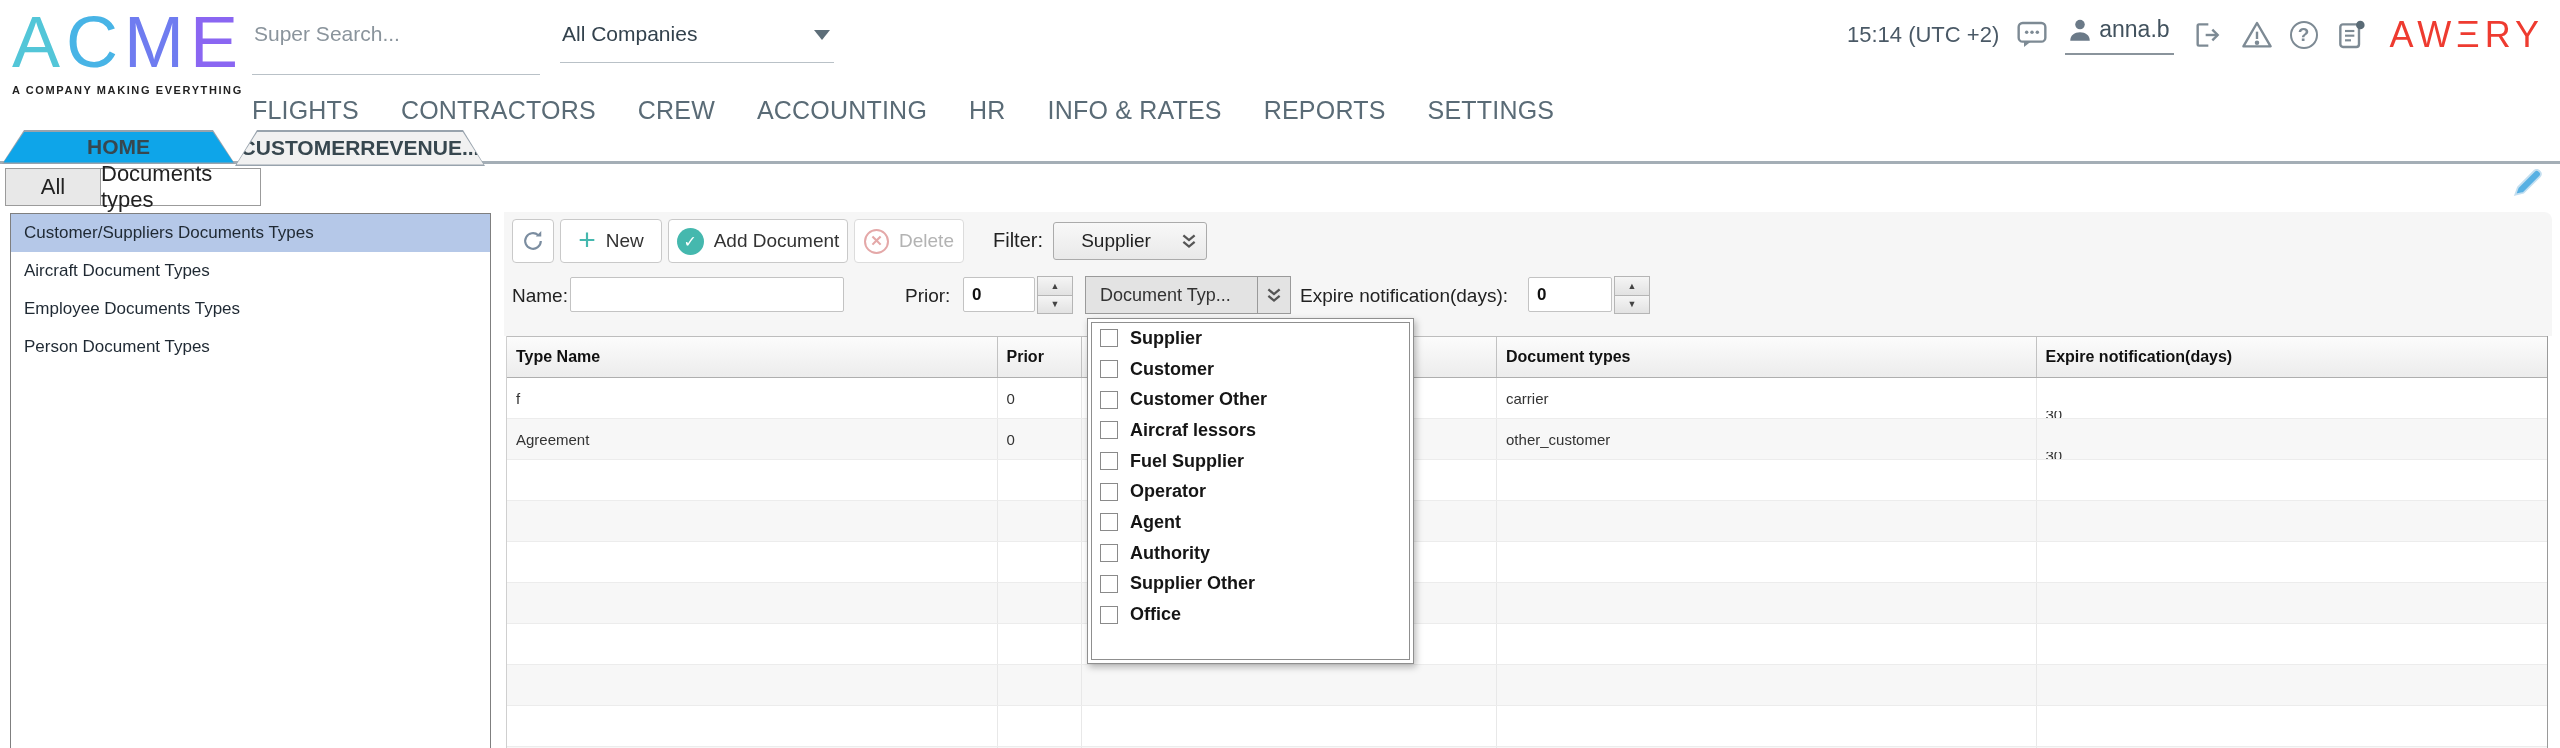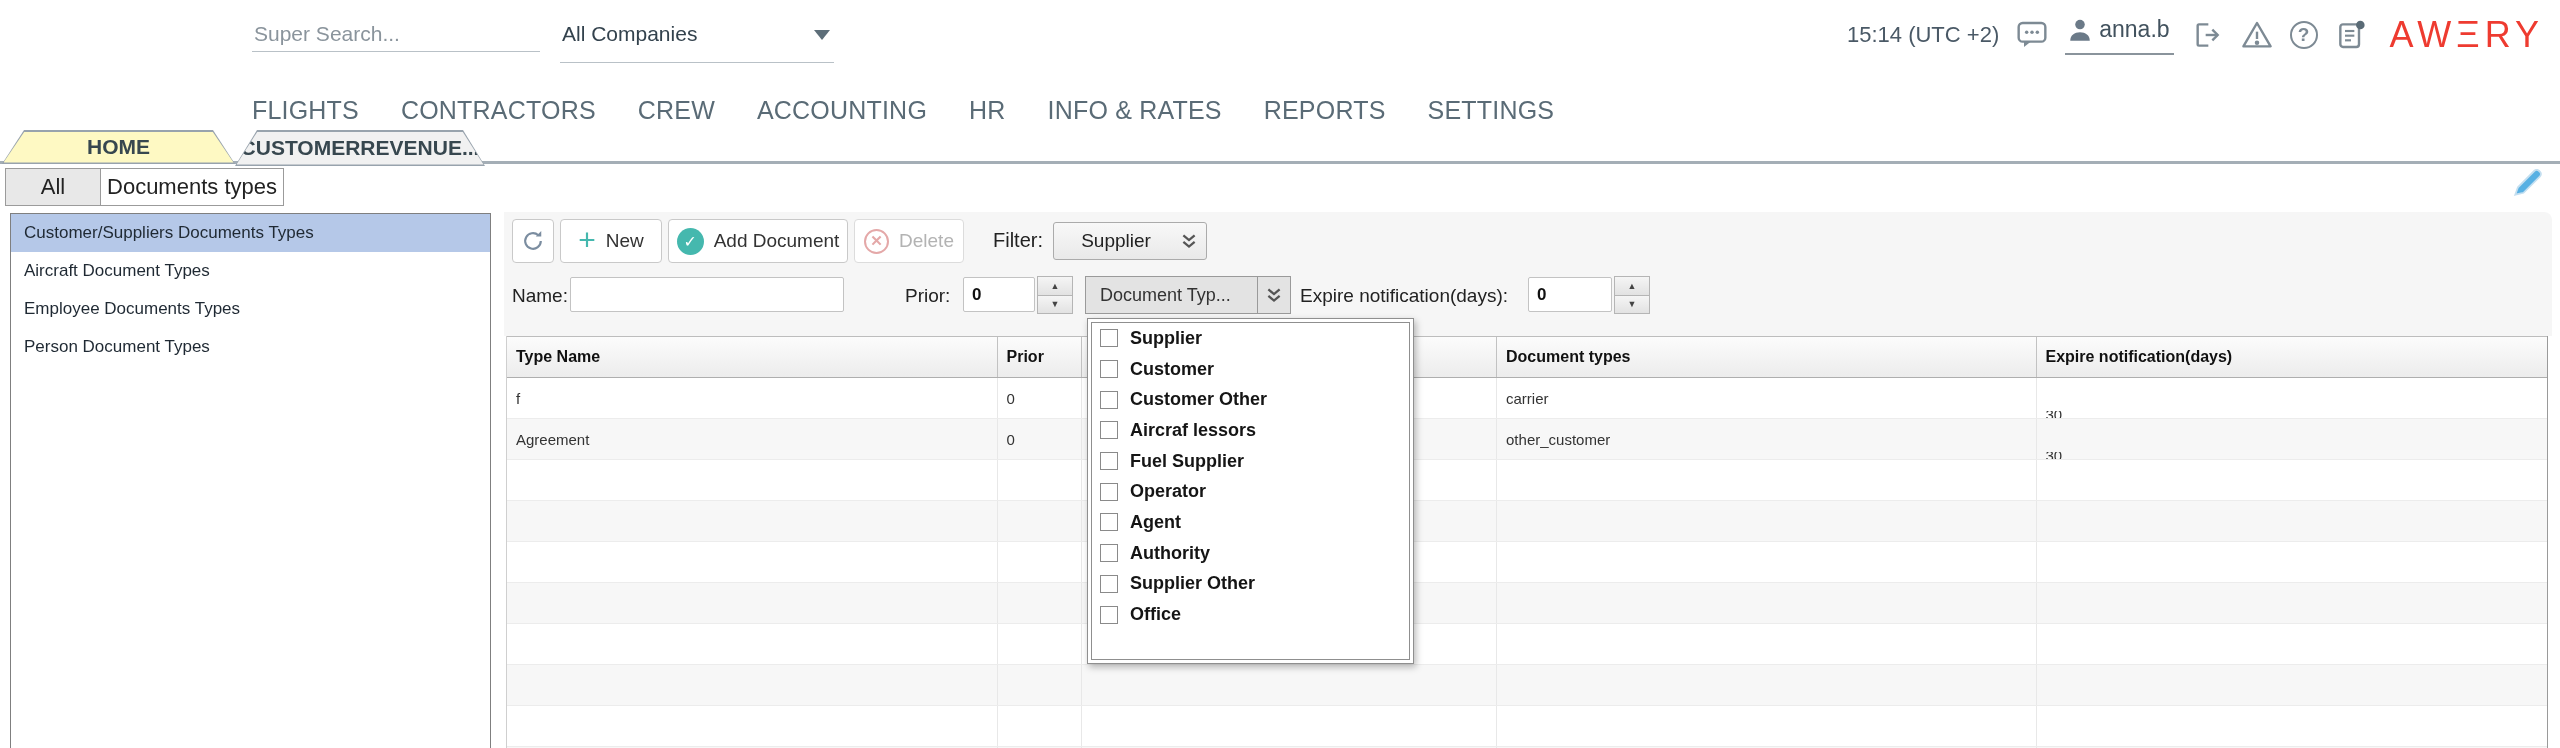--- a/index.html
+++ b/index.html
@@ -6,50 +6,50 @@
   body { font-family: "Liberation Sans", sans-serif; background:#fff; }
   .screen { position:relative; width:2560px; height:748px; background:#fff; overflow:hidden; }
 
   
   .top-header { position:absolute; left:0; top:0; width:2560px; height:128px; background:#fff; }
   .logo { position:absolute; left:12px; top:4px; width:235px; }
   .logo-letters { font-size:72px; line-height:76px; font-weight:400; letter-spacing:6px; }
   .logo-ch0 { color:#53c6d8; } .logo-ch1 { color:#48b4e6; } .logo-ch2 { color:#6f7cf0; } .logo-ch3 { color:#8a66f2; }
   .logo-tagline { font-size:11px; font-weight:700; letter-spacing:1.6px; color:#222; margin-top:4px; white-space:nowrap; }
 
-  .super-search { position:absolute; left:252px; top:16px; width:288px; border:none; border-bottom:1px solid #b9c1c7; font-size:21px; color:#33424d; padding:6px 2px 5px 2px; background:transparent; outline:none; font-family:"Liberation Sans",sans-serif; }
+  .super-search { position:absolute; left:252px; top:16px; width:288px; border:none; border-bottom:1px solid #b9c1c7; font-size:21px; color:#33424d; padding:6px 2px 28px 2px; background:transparent; outline:none; font-family:"Liberation Sans",sans-serif; }
   .super-search::placeholder { color:#8a949c; }
   .company-select { position:absolute; left:560px; top:16px; width:274px; border-bottom:1px solid #b9c1c7; padding:6px 2px 16px 2px; font-size:21px; color:#33424d; cursor:pointer; }
   .company-caret { position:absolute; right:4px; top:14px; width:0; height:0; border-left:8px solid transparent; border-right:8px solid transparent; border-top:10px solid #5d6e79; }
 
   .header-right { position:absolute; right:16px; top:14px; display:flex; align-items:center; gap:16px; }
   .clock { font-size:22px; color:#4a5966; white-space:nowrap; }
   .hicon { display:inline-flex; align-items:center; justify-content:center; width:34px; height:34px; color:#7d8a94; }
   .user-block { display:flex; align-items:flex-end; gap:6px; border-bottom:2px solid #8a949c; padding:0 4px 10px 2px; }
   .user-name { font-size:23px; color:#42525e; }
   .q-circle { width:28px; height:28px; border:2px solid #7d8a94; border-radius:50%; font-size:19px; font-weight:700; color:#7d8a94; display:flex; align-items:center; justify-content:center; }
   .brand { font-size:36px; letter-spacing:5px; color:#ee3b30; font-weight:400; margin-left:6px; }
 
   .main-nav { position:absolute; left:252px; top:84px; display:flex; gap:42px; }
   .nav-item { font-size:25px; font-weight:500; color:#5a6b76; letter-spacing:0.2px; white-space:nowrap; cursor:pointer;margin-top:12px; }
 
   
   .tab-row { position:absolute; left:0; top:128px; width:2560px; height:36px; background:#fff; }
   .tab-row-line { position:absolute; left:0; bottom:0; width:100%; height:3px; background:#a4aeb6; }
   .tab { position:absolute; top:2px; height:34px; clip-path:polygon(22px 0, calc(100% - 22px) 0, 100% 100%, 0 100%); background:#98a3ad; cursor:pointer; }
-  .tab-inner { position:absolute; inset:1.5px; clip-path:polygon(21px 0, calc(100% - 21px) 0, 100% 100%, 0 100%); background:#fef9c3; display:flex; align-items:center; justify-content:center; font-size:21px; font-weight:600; color:#37474f; }
+  .tab-inner { position:absolute; inset:1.5px; clip-path:polygon(21px 0, calc(100% - 21px) 0, 100% 100%, 0 100%); background:#0ea5e9; display:flex; align-items:center; justify-content:center; font-size:21px; font-weight:600; color:#37474f; }
   .tab-home { left:2px; width:233px; z-index:1; }
   .tab-active { left:235px; width:250px; height:36px; z-index:3; }
   .tab-active .tab-inner { background:#f1f1f1; }
 
   
   .subtab-row { position:absolute; left:5px; top:168px; display:flex; }
   .subtab { height:38px; display:flex; align-items:center; justify-content:center; font-size:22px; color:#222; border:1px solid #9b9b9b; cursor:pointer; }
   .subtab-all { width:96px; background:#e8e8e8; }
-  .subtab-active { width:184px; background:#fff; margin-left:-1px;text-align:right; }
+  .subtab-active { width:161px; background:#fff; margin-left:-1px; }
 
   .edit-pencil { position:absolute; right:14px; top:164px; width:36px; height:36px; cursor:pointer; }
 
   
   .sidebar { position:absolute; left:10px; top:213px; width:481px; height:545px; border:1px solid #7f7f7f; background:#fff; }
   .side-item { height:38px; line-height:38px; padding-left:13px; font-size:17px; color:#1f2933; white-space:nowrap; overflow:hidden; cursor:pointer; }
   .side-item.selected { background:#b5c8e8; }
 
   
   .toolbar-panel { position:absolute; left:504px; top:212px; width:2048px; height:124px; background:#f6f6f6; border-radius:0 8px 0 0; }
@@ -96,20 +96,24 @@
 
   svg { display:block; }
 </style>
 </head>
 <body>
 
 <div class="screen">
 
   <div class="top-header">
 
+    <div class="logo">
+      <div class="logo-letters" id="logo-letters"><span class="logo-ch0">A</span><span class="logo-ch1">C</span><span class="logo-ch2">M</span><span class="logo-ch3">E</span></div>
+      <div class="logo-tagline">A COMPANY MAKING EVERYTHING</div>
+    </div>
 
     <input class="super-search" type="text" placeholder="Super Search..." style="">
 
     <div class="company-select">
       <span>All Companies</span>
       <span class="company-caret"></span>
     </div>
 
     <div class="header-right">
       <span class="clock">15:14 (UTC +2)</span>

